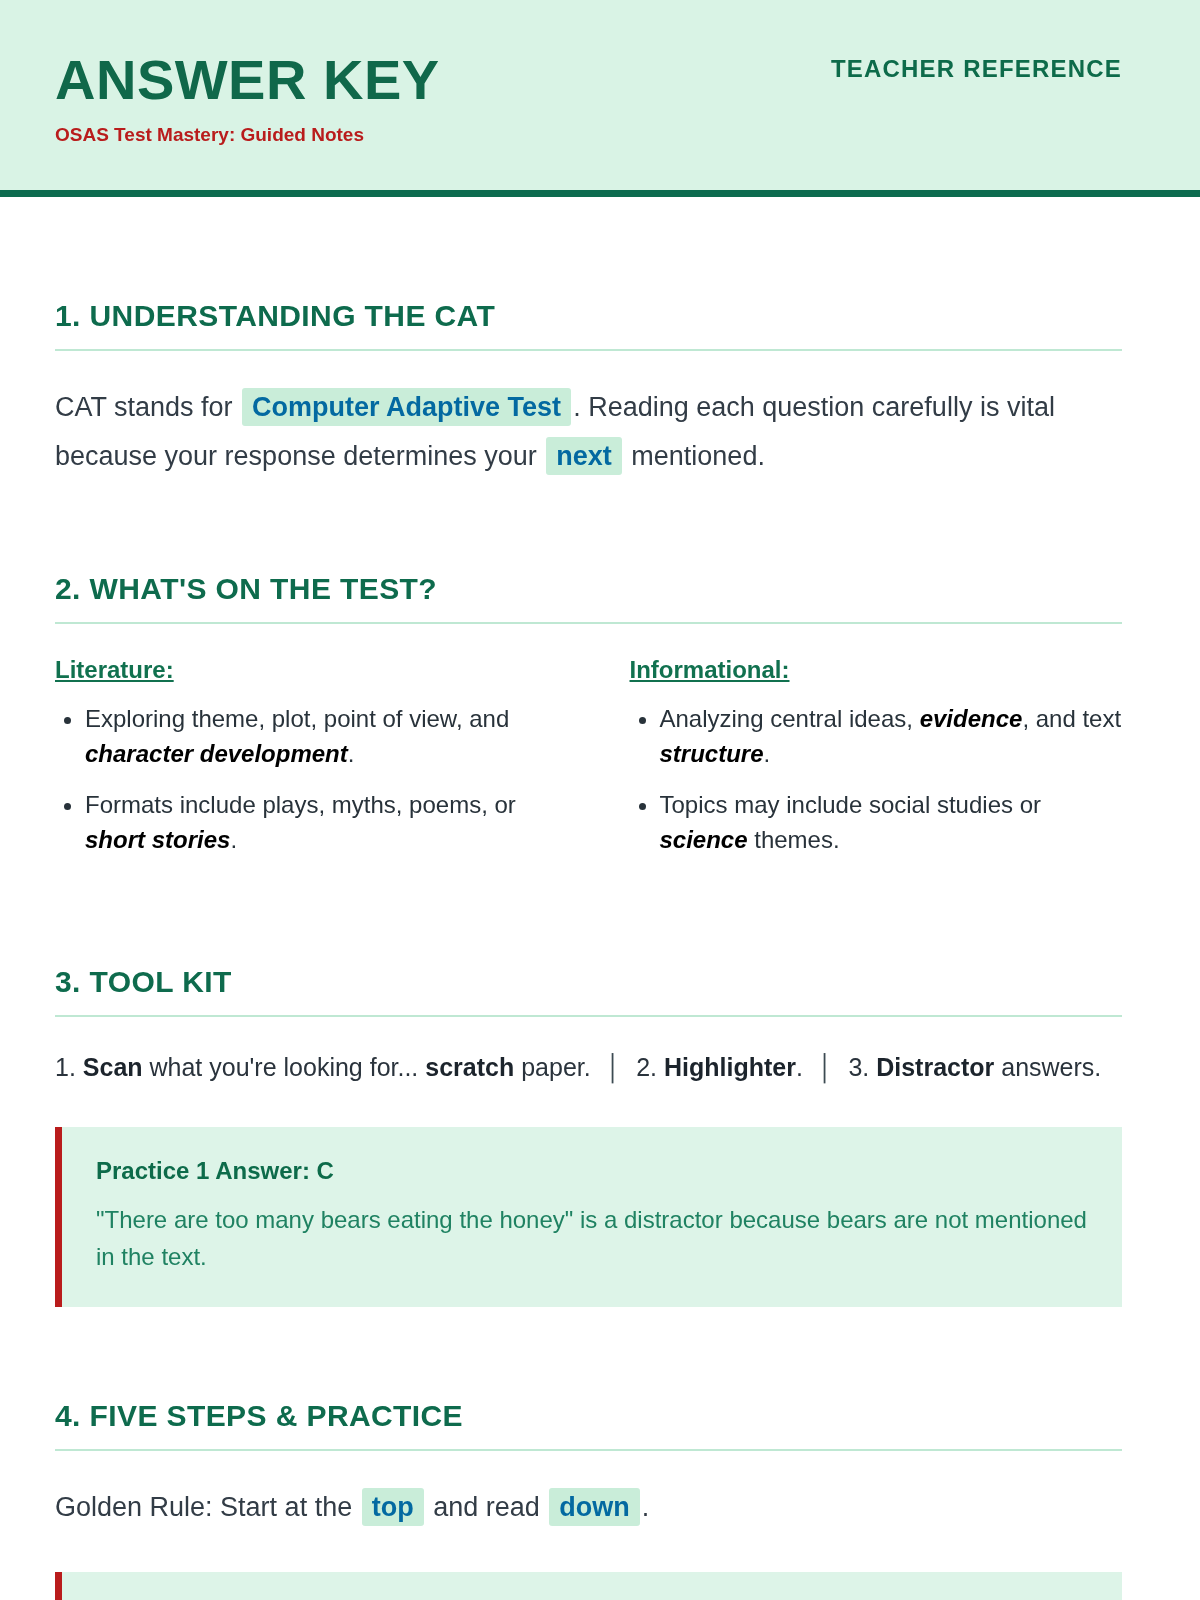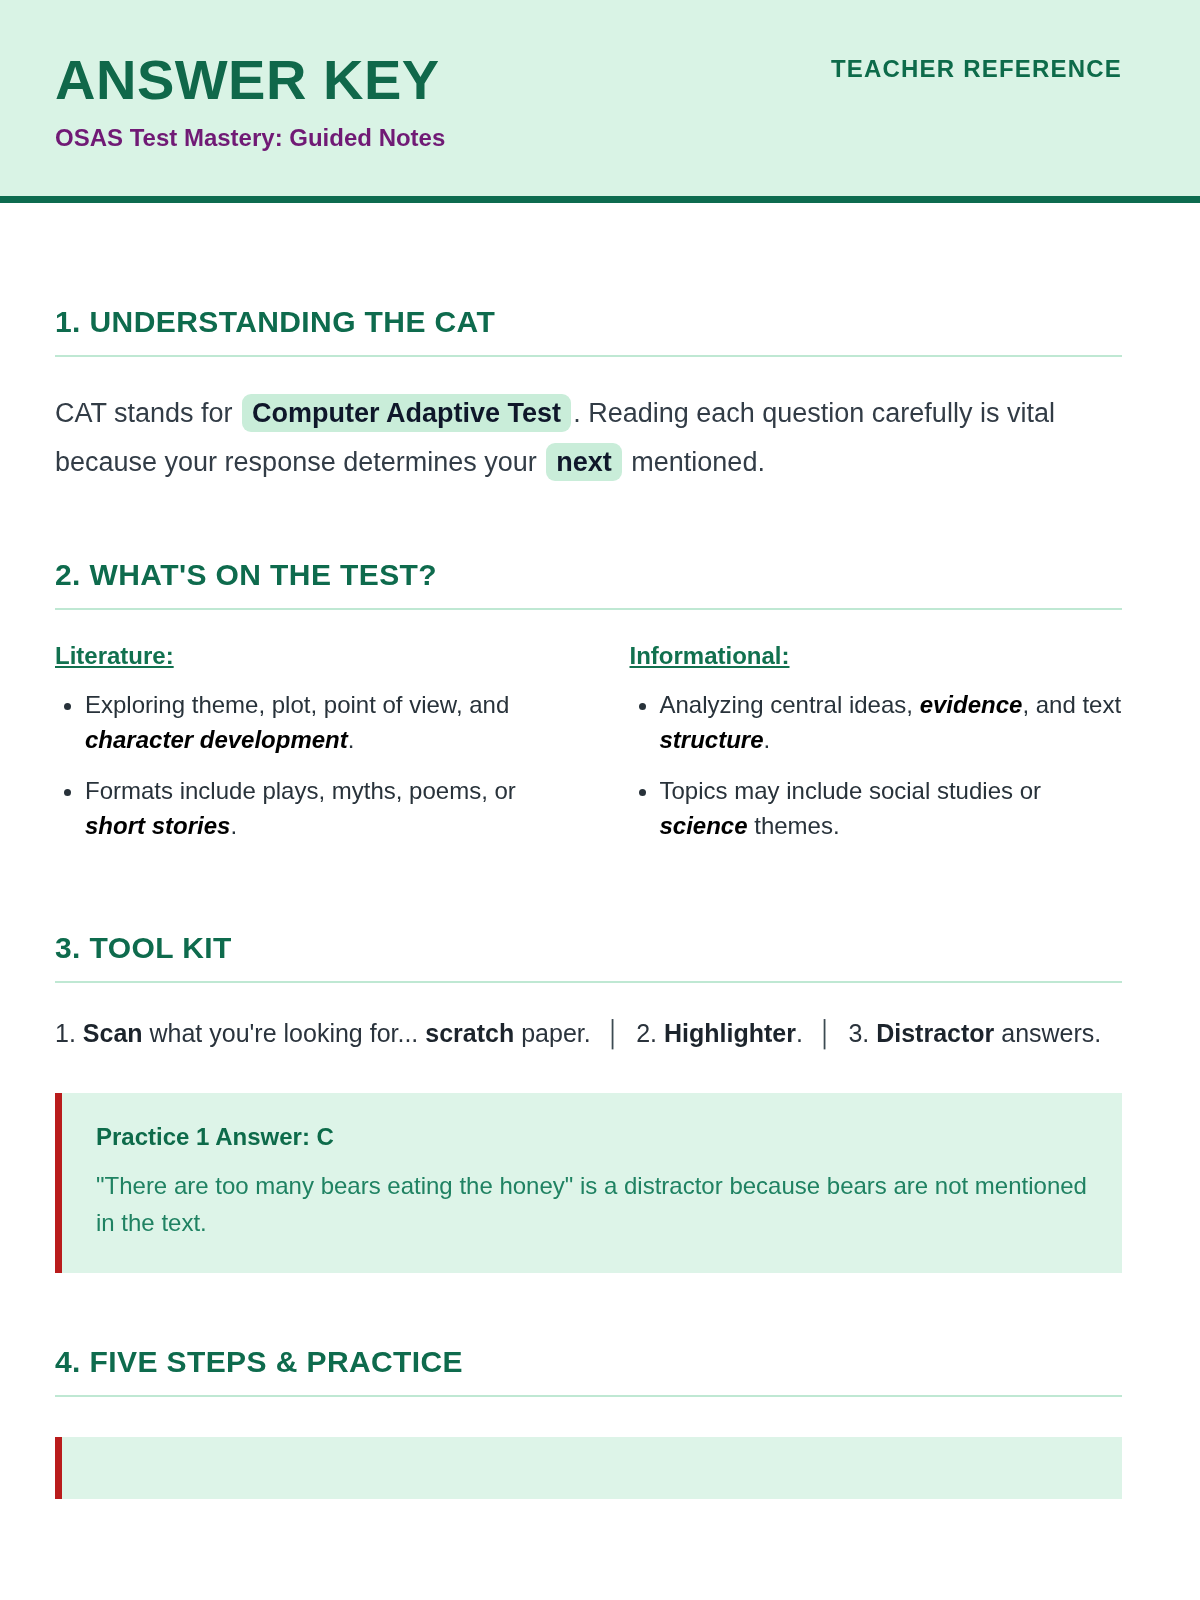--- a/index.html
+++ b/index.html
@@ -21,42 +21,42 @@
   }
   .header-title {
     font-size: 56px;
     font-weight: 800;
     letter-spacing: 0.5px;
     color: #10684a;
     line-height: 1.0;
   }
   .header-subtitle {
     margin-top: 16px;
-    font-size: 24px;
+    font-size: 19px;
     font-weight: 700;
-    color: #701a75;
+    color: #b91c1c;
   }
   .header-badge {
     position: absolute;
     top: 55px;
     right: 78px;
     font-size: 24px;
     font-weight: 800;
     letter-spacing: 1.2px;
     color: #0d6b4a;
   }
   .header-bar {
     height: 7px;
     background: #0d6b4f;
   }
 
   
   .content { padding: 0 78px 0 55px; }
 
-  .section { margin-top: 72px; }
+  .section { margin-top: 92px; }
   .section.first { margin-top: 102px; }
 
   .section-heading {
     font-size: 30px;
     font-weight: 800;
     letter-spacing: 0.4px;
     color: #0e6b4d;
     border-bottom: 2px solid #bfe8d3;
     padding-bottom: 16px;
     margin: 0 0 32px 0;
@@ -64,23 +64,23 @@
 
   .para {
     font-size: 27px;
     line-height: 1.8;
     color: #323c46;
     margin: 0;
   }
   .hl {
     background: #c9edd9;
     font-weight: 700;
-    color: #0f172a;
+    color: #0369a1;
     padding: 4px 10px;
-    border-radius: 9px;
+    border-radius: 3px;
     margin: 0 2px;
   }
 
   
   .columns { display: flex; gap: 82px; }
   .col { flex: 1; }
   .col-label {
     font-size: 24px;
     font-weight: 700;
     color: #11714f;
@@ -171,20 +171,21 @@
 
     <div class="callout">
       <div class="callout-title">Practice 1 Answer: C</div>
       <div class="callout-body">"There are too many bears eating the honey" is a distractor because bears are not mentioned in the text.</div>
     </div>
   </div>
 
   <div class="section">
     <div class="section-heading">4. FIVE STEPS &amp; PRACTICE</div>
 
+    <p class="para"><span>Golden Rule: Start at the </span><span class="hl">top</span><span> and read </span><span class="hl">down</span><span>.</span></p>
 
     <div class="callout">
       
       
     </div>
   </div>
 
 </div>
 
 </body></html>

